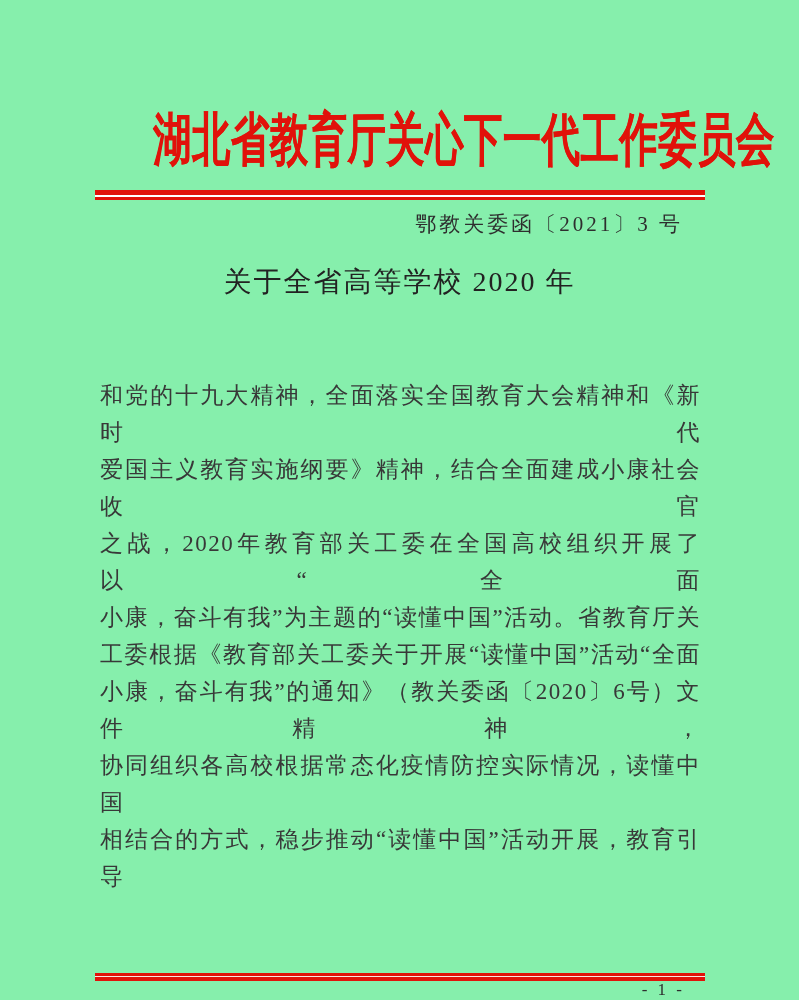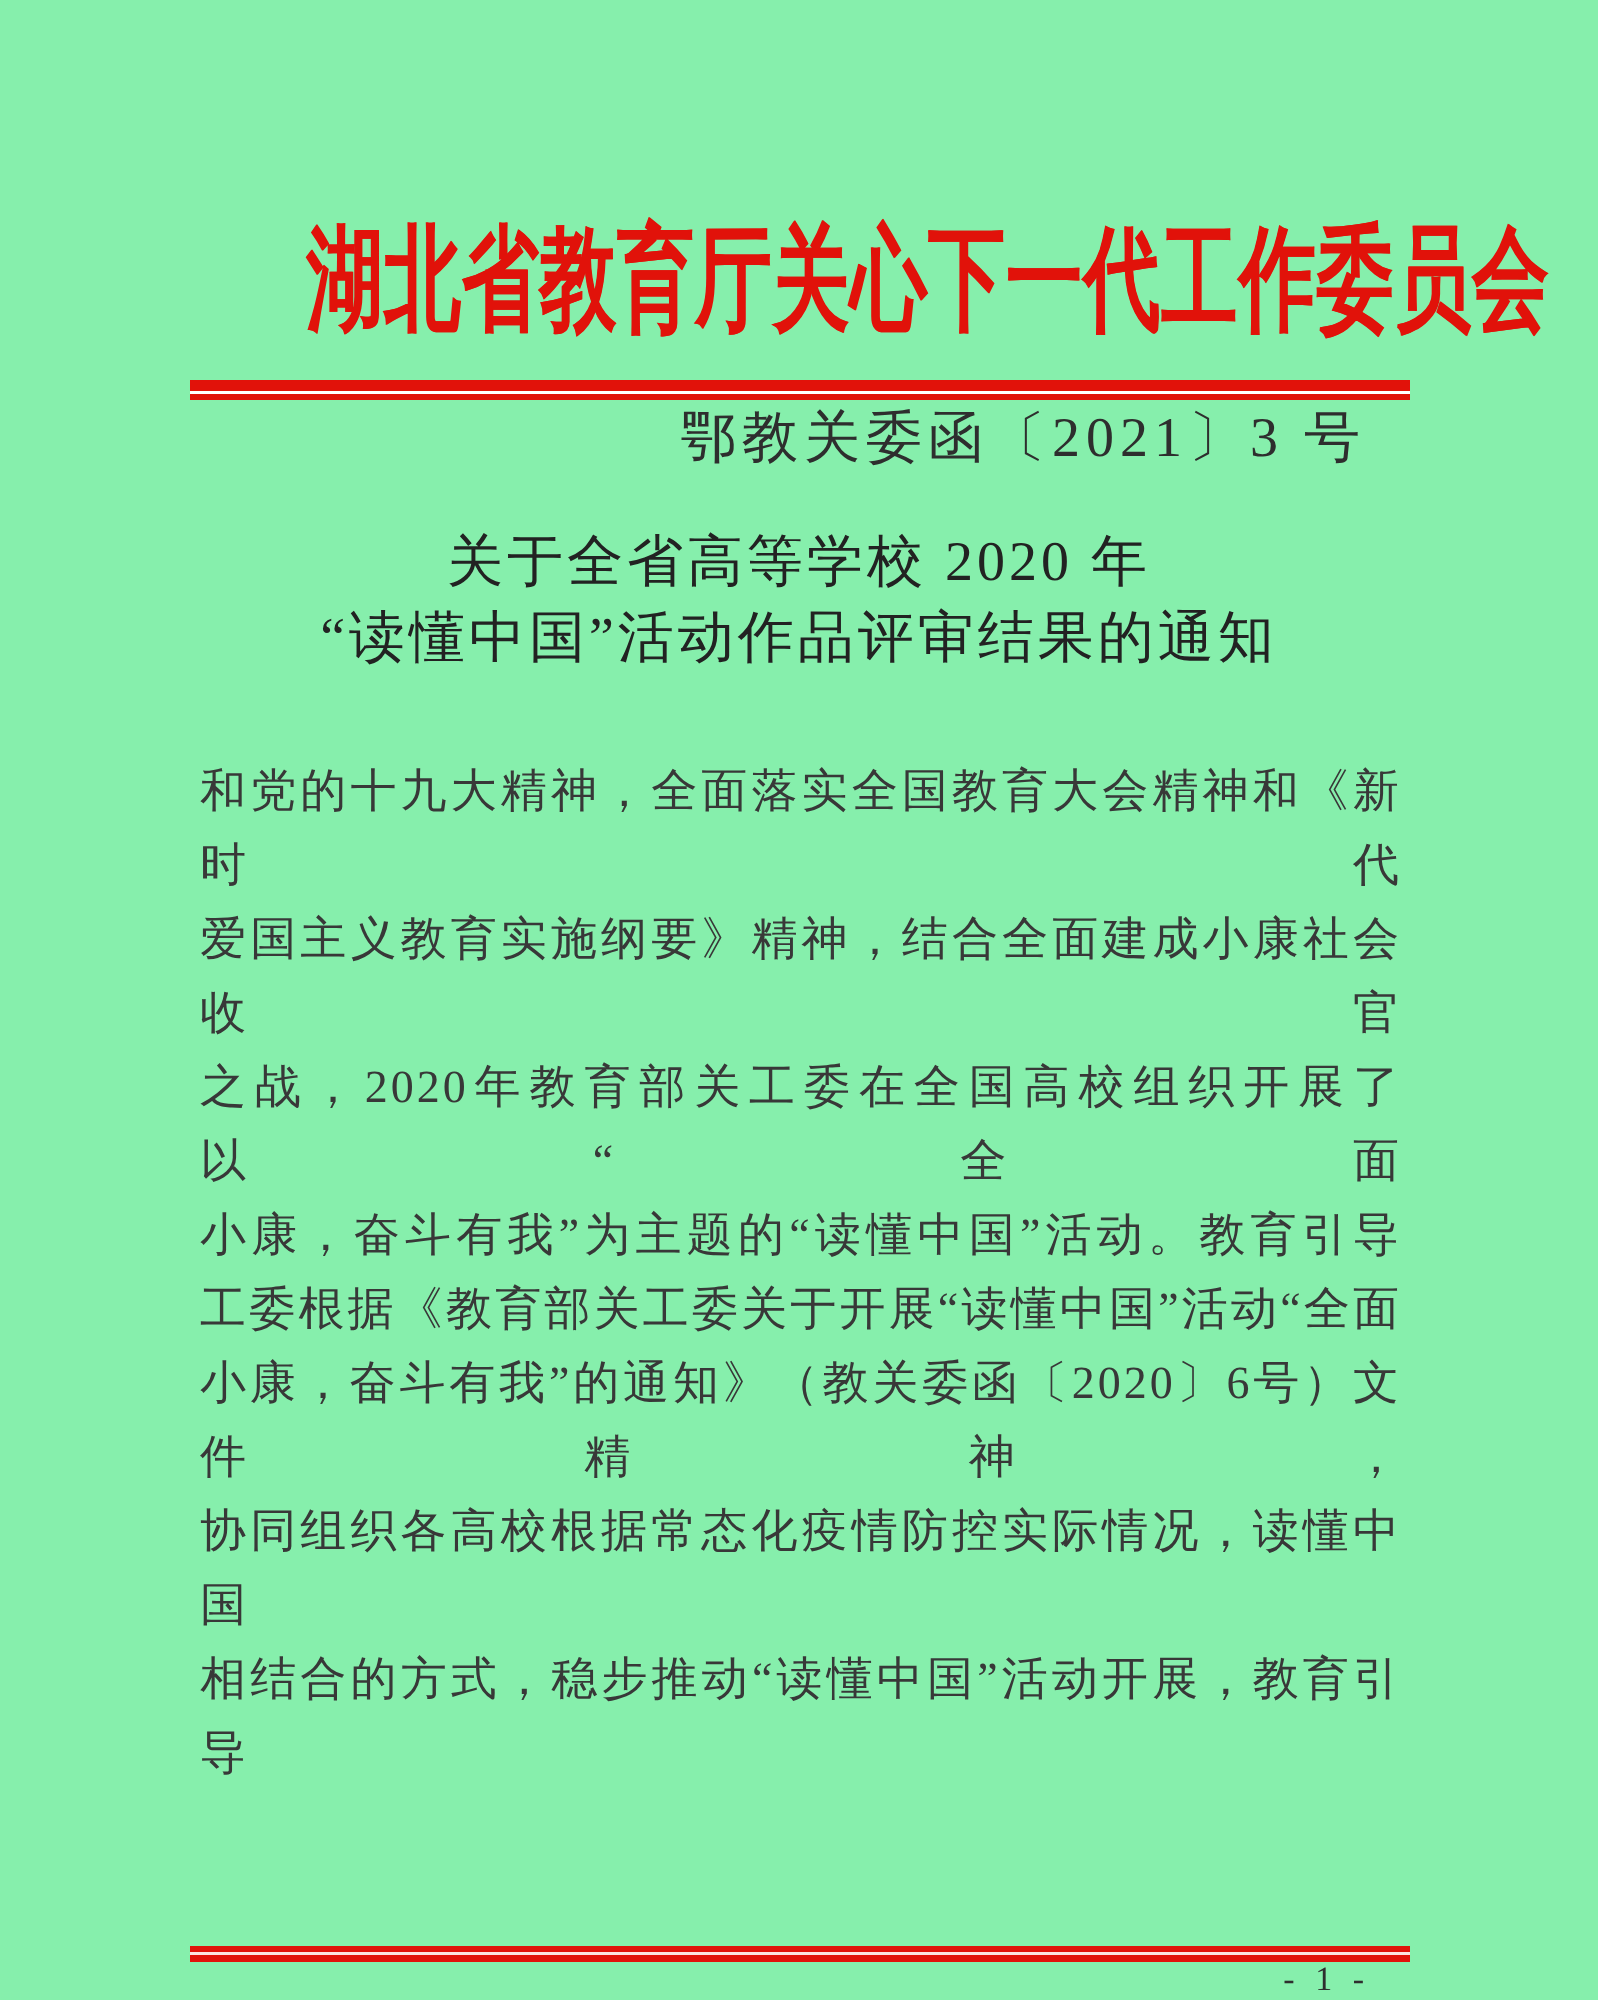--- a/index.html
+++ b/index.html
@@ -41,23 +41,23 @@
   .rule-top {
     top: 190px;
     height: 10px;
     background: linear-gradient(to bottom,
       var(--accent) 0%, var(--accent) 55%,
       #ffffff 55%, #ffffff 71%,
       var(--accent) 71%, var(--accent) 100%);
   }
   .doc-number {
     position: absolute;
-    top: 200px;
+    top: 210px;
     right: 116px;
-    font-size: 28px;
+    font-size: 21px;
     letter-spacing: 3px;
     color: #2e2e2e;
   }
   .doc-title {
     position: absolute;
     top: 263px;
     left: 0;
     width: 100%;
     text-align: center;
     font-size: 28px;
@@ -108,28 +108,27 @@
   <div class="letterhead-title">
     <span class="squeeze">湖北省教育厅关心下一代工作委员会</span>
   </div>
 
   <div class="rule rule-top"></div>
 
   <div class="doc-number">鄂教关委函〔2021〕3 号</div>
 
   <div class="doc-title">
     <div>关于全省高等学校 2020 年</div>
-    <div>“读懂中国”活动作品评审结果的通知</div>
   </div>
 
   <div class="body-text">
     <div class="body-line just">和党的十九大精神，全面落实全国教育大会精神和《新时代</div>
     <div class="body-line just">爱国主义教育实施纲要》精神，结合全面建成小康社会收官</div>
     <div class="body-line just">之战，2020年教育部关工委在全国高校组织开展了以“全面</div>
-    <div class="body-line just">小康，奋斗有我”为主题的“读懂中国”活动。教育引导</div>
+    <div class="body-line just">小康，奋斗有我”为主题的“读懂中国”活动。省教育厅关</div>
     <div class="body-line just">工委根据《教育部关工委关于开展“读懂中国”活动“全面</div>
     <div class="body-line just">小康，奋斗有我”的通知》（教关委函〔2020〕6号）文件精神，</div>
     <div class="body-line just">协同组织各高校根据常态化疫情防控实际情况，读懂中国</div>
     <div class="body-line just">相结合的方式，稳步推动“读懂中国”活动开展，教育引导</div>
 
   </div>
 
   <div class="rule rule-bottom"></div>
 
   <div class="page-number">- 1 -</div>

